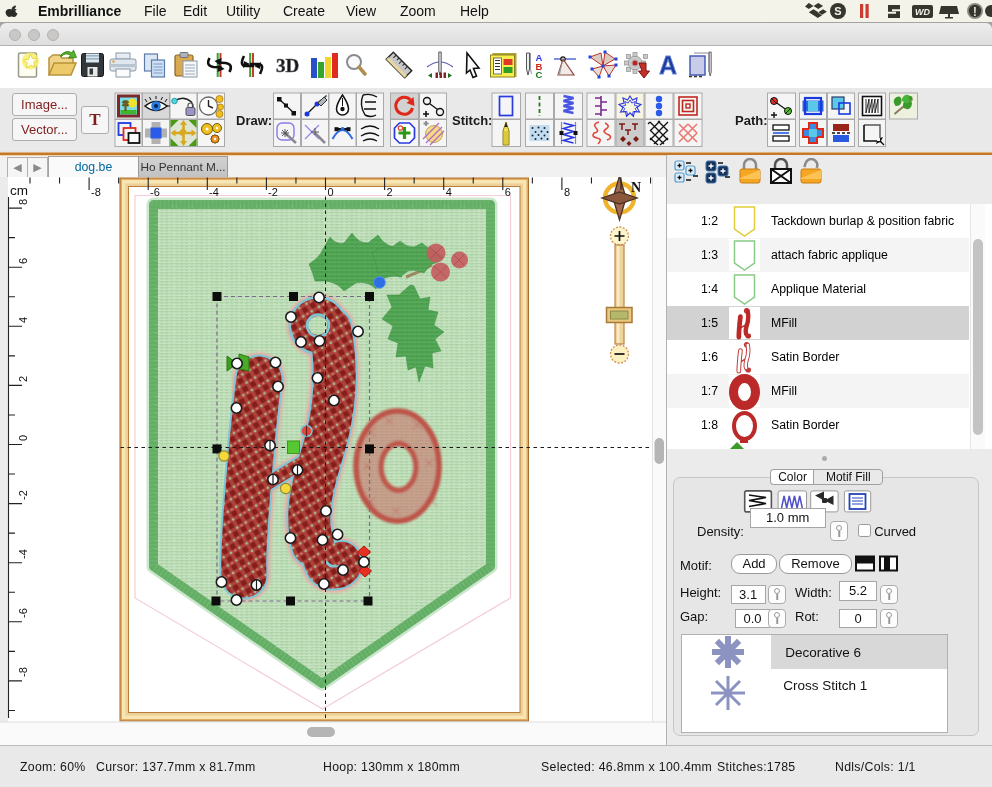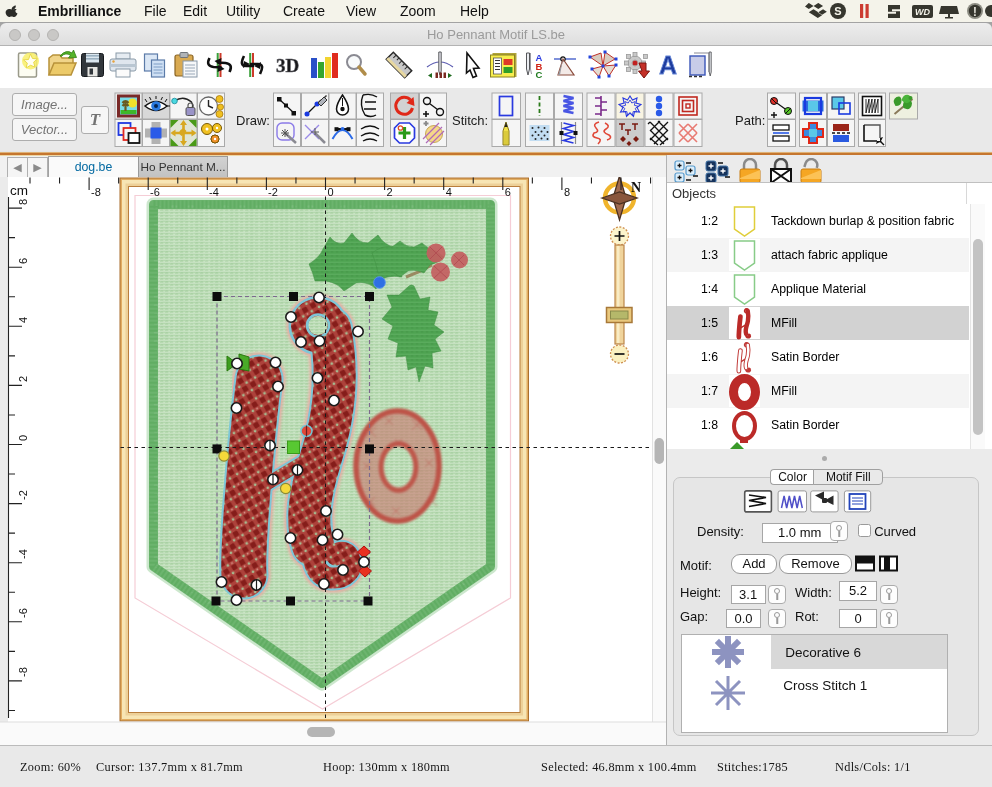--- a/index.html
+++ b/index.html
@@ -6,29 +6,29 @@
   body{width:992px;height:787px;overflow:hidden;font-family:"Liberation Sans",sans-serif;background:#fff;position:relative;}
   .abs{position:absolute;}
   #menubar{left:0;top:0;width:992px;height:22px;background:#f4f3ea;border-bottom:7px solid #a3a3a3;}
   .mi{position:absolute;top:3px;font-size:14px;color:#111;}
   #titlebar{left:0;top:23px;width:992px;height:22px;background:linear-gradient(#ededed,#dedede);border-bottom:1px solid #b3b3b3;border-radius:6px 6px 0 0;}
   .tl{position:absolute;top:6px;width:10px;height:10px;border-radius:50%;background:#c9c8c6;border:1px solid #b4b3b1;}
   #titletext{position:absolute;top:4px;left:0;width:992px;text-align:center;font-size:13px;color:#9b9b9b;}
   #toolbar1{left:8px;top:46px;width:992px;height:42px;background:#ffffff;}
   #toolbar2{left:0;top:88px;width:992px;height:63px;background:#e9e9e9;}
   #orangesep{left:0;top:151px;width:992px;height:5px;background:linear-gradient(#e5e5e5 0 1px,#dfb276 1px 2px,#c5762f 2px 4px,#eed7a4 4px 5px);}
-  .t2lab{position:absolute;font-size:13px;color:#1a1a1a;}
-  .btn2{position:absolute;background:#f6f6f6;border:1px solid #adadad;border-radius:3px;font-size:13px;color:#737373;text-align:center;font-style:italic;}
+  .t2lab{position:absolute;font-size:13px;color:#1a1a1a;font-weight:bold;}
+  .btn2{position:absolute;background:#f6f6f6;border:1px solid #adadad;border-radius:3px;font-size:13px;color:#7f1d1d;text-align:center;}
   #tabbar{left:0;top:156px;width:666px;height:21px;background:#f1f1f1;border-bottom:1px solid #ababab;}
   .tabarrow{position:absolute;top:1px;width:19px;height:19px;background:#f5f5f5;border:1px solid #b0b0b0;text-align:center;line-height:18px;font-size:11px;color:#8a8a8a;}
   .tab{position:absolute;top:0px;height:20px;font-size:12.3px;text-align:center;line-height:20px;white-space:nowrap;overflow:hidden;}
   #canvaswrap{left:0;top:177px;width:666px;height:568px;background:#fff;}
   #rightpanel{left:666px;top:155px;width:326px;height:590px;background:#ebebeb;border-left:1px solid #b2b2b2;box-sizing:border-box;}
   #statusbar{left:0;top:745px;width:992px;height:42px;background:#e9e9e9;border-top:1px solid #bbbbbb;}
-  .st{position:absolute;top:14px;font-size:12.3px;letter-spacing:0.3px;color:#161616;font-family:Liberation Serif, serif;}
+  .st{position:absolute;top:14px;font-size:12.3px;letter-spacing:0.3px;color:#161616;}
   .plab{position:absolute;font-size:13px;color:#111;}
   .pfield{position:absolute;background:#fff;border:1px solid #a6a6a6;font-size:13px;color:#111;text-align:center;}
   .stepper{position:absolute;width:16px;background:#fdfdfd;border:1px solid #ababab;border-radius:4px;}
   .stepper:before{content:'';position:absolute;left:50%;top:2.5px;width:4px;height:4px;border:1.2px solid #999;border-radius:50%;transform:translateX(-50%);}
   .stepper:after{content:'';position:absolute;left:50%;top:8.5px;width:1.5px;height:6px;background:#999;transform:translateX(-50%);}
   .orow{position:absolute;left:667px;width:302px;height:34px;font-size:13px;color:#000;}
 </style>
 </head>
 <body>
 <div class="abs" id="menubar">
@@ -59,21 +59,20 @@
       <circle cx="170" cy="8" r="6.2" fill="#36362e"></circle>
       <text x="170" y="13" font-size="13" font-weight="bold" fill="#d6d5cc" text-anchor="middle">!</text>
       <circle cx="186" cy="8" r="6" fill="#36362e"></circle>
     </g>
   </svg>
 </div>
 <div class="abs" id="titlebar">
   <div class="tl" style="left:9px"></div>
   <div class="tl" style="left:28px"></div>
   <div class="tl" style="left:47px"></div>
-  <div id="titletext">Ho Pennant Motif LS.be</div>
 </div>
 <div class="abs" id="toolbar1">
 <svg width="992" height="42" viewBox="0 0 992 42">
 
   <g transform="translate(19.5,19)">
     <rect x="-9" y="-12" width="18" height="24" rx="1.5" fill="#fdfdf2" stroke="#9a9a8a" stroke-width="1.5"></rect>
     <circle cx="3" cy="-4" r="8.5" fill="#f8ee6a" opacity="0.85"></circle>
     <path d="M3 -11l2 4.5 5 .4-3.8 3.2 1.2 4.9L3 .3l-4.4 2.7 1.2-4.9L-4 -5.1l5-.4z" fill="#fffef2" stroke="#e8d84a" stroke-width="1"></path>
   </g>
 
@@ -852,24 +851,20 @@
     <rect x="-10" y="-3" width="20" height="14" fill="#ffffff" stroke="#111" stroke-width="2"></rect>
     <path d="M-10 -3 L10 11 M10 -3 L-10 11" stroke="#111" stroke-width="2"></path>
   </g>
 
   <g transform="translate(144,14)">
     <path d="M-6 -3 v-4 a6 6 0 0 1 12 0 v1" fill="none" stroke="#8a8a8a" stroke-width="2.5" transform="rotate(18 0 -6)"></path>
     <rect x="-10" y="-3" width="20" height="14" rx="2" fill="#f5a623" stroke="#c87d10" stroke-width="1"></rect>
     <path d="M-10 6 L10 -2 v9 h-20z" fill="#fdc55c" opacity="0.9"></path>
   </g>
 </svg>
-<div class="abs" style="left:0;top:27px;width:325px;height:21px;background:#fff;border-top:1px solid #c0c0c0;border-bottom:1px solid #c9c9c9;">
-  <div style="position:absolute;left:5px;top:3px;font-size:13px;color:#333;">Objects</div>
-  <div style="position:absolute;left:299px;top:0;width:1px;height:21px;background:#d8d8d8;"></div>
-</div>
 <div class="abs" style="left:0;top:49px;width:325px;height:245px;background:#fff;overflow:hidden;">
   <div class="orow" style="left:0;top:0;background:#fff;"></div>
   <div class="orow" style="left:0;top:34px;background:#f4f4f4;"></div>
   <div class="orow" style="left:0;top:102px;background:#d2d2d2;"></div>
   <div class="orow" style="left:0;top:136px;background:#fff;"></div>
   <div class="orow" style="left:0;top:170px;background:#f4f4f4;"></div>
   <div class="orow" style="left:0;top:204px;background:#fff;"></div>
 </div>
 <svg class="abs" style="left:0;top:49px" width="325" height="245" viewBox="0 0 325 245">
 
@@ -948,41 +943,41 @@
   <g fill="#2a2a2a">
         <path d="M148,10.5 l9,5 v-9z M166.5,10.5 l-9,5 9,4.5z"></path>
         <rect x="155" y="13" width="5" height="5" rx="1"></rect>
       </g>
   <rect x="182.5" y="9" width="16" height="15" fill="#fff" stroke="#2244bb" stroke-width="1.8"></rect>
   <g stroke="#2244bb" stroke-width="1.2">
         <path d="M185,13 h11 M185,16 h11 M185,19 h11"></path>
       </g>
 </svg>
 <div class="plab" style="left:30px;top:369px;">Density:</div>
-<div class="pfield" style="left:82.7px;top:368px;width:74px;height:17.5px;line-height:17px;margin-left:12px;">1.0 mm</div>
+<div class="pfield" style="left:82.7px;top:353px;width:74px;height:17.5px;line-height:17px;">1.0 mm</div>
 <div class="stepper" style="left:163px;top:366px;height:17.5px;"></div>
 <div class="abs" style="left:191.4px;top:369.3px;width:11px;height:11px;background:#fff;border:1px solid #9a9a9a;border-radius:2.5px;"></div>
 <div class="plab" style="left:207.2px;top:369px;text-align:right;">Curved</div>
 <div class="plab" style="left:13px;top:403px;">Motif:</div>
 <div class="abs" style="left:64.3px;top:399.4px;width:43.5px;height:17.8px;background:#fff;border:1px solid #9a9a9a;border-radius:9px;font-size:13px;text-align:center;line-height:17px;color:#111;">Add</div>
 <div class="abs" style="left:111.8px;top:399.4px;width:71.3px;height:17.8px;background:#fff;border:1px solid #9a9a9a;border-radius:9px;font-size:13px;text-align:center;line-height:17px;color:#111;">Remove</div>
 <svg class="abs" style="left:188px;top:400px" width="50" height="18" viewBox="0 0 50 18">
   <rect x="1" y="1.5" width="18" height="14" fill="#fff" stroke="#111" stroke-width="2"></rect>
   <rect x="1" y="1.5" width="18" height="7" fill="#111"></rect>
   <rect x="25" y="1.5" width="17" height="14" fill="#fff" stroke="#111" stroke-width="2"></rect>
   <rect x="29" y="1.5" width="6" height="14" fill="#111"></rect>
 </svg>
 <div class="plab" style="left:13px;top:430px;">Height:</div>
 <div class="pfield" style="left:63.6px;top:429.6px;width:33px;height:17.5px;line-height:17px;">3.1</div>
 <div class="stepper" style="left:101.1px;top:429.6px;height:17.5px;"></div>
 <div class="plab" style="left:128px;top:430px;">Width:</div>
 <div class="pfield" style="left:172px;top:426px;width:36px;height:17.5px;line-height:17px;">5.2</div>
 <div class="stepper" style="left:213.2px;top:429.6px;height:17.5px;"></div>
 <div class="plab" style="left:13px;top:454px;">Gap:</div>
-<div class="pfield" style="left:59px;top:453.8px;width:33px;height:17.5px;line-height:17px;">0.0</div>
+<div class="pfield" style="left:68px;top:453.8px;width:33px;height:17.5px;line-height:17px;">0.0</div>
 <div class="stepper" style="left:101.1px;top:453.8px;height:17.5px;"></div>
 <div class="plab" style="left:128px;top:454px;">Rot:</div>
 <div class="pfield" style="left:172px;top:453.8px;width:36px;height:17.5px;line-height:17px;">0</div>
 <div class="stepper" style="left:213.2px;top:453.8px;height:17.5px;"></div>
 
 <div class="abs" style="left:14.2px;top:479.2px;width:266.6px;height:99.2px;background:#fff;border:1px solid #b0b0b0;box-sizing:border-box;"></div>
 <div class="abs" style="left:15.2px;top:480.2px;width:264.6px;height:33.8px;background:#d8d8d8;"></div>
 <div class="abs" style="left:15.2px;top:480.2px;width:89px;height:33.8px;background:#fff;"></div>
 <div class="abs" style="left:118.3px;top:489.7px;font-size:13.5px;color:#111;">Decorative 6</div>
 <div class="abs" style="left:116.2px;top:523.4px;font-size:13.5px;color:#111;">Cross Stitch 1</div>

